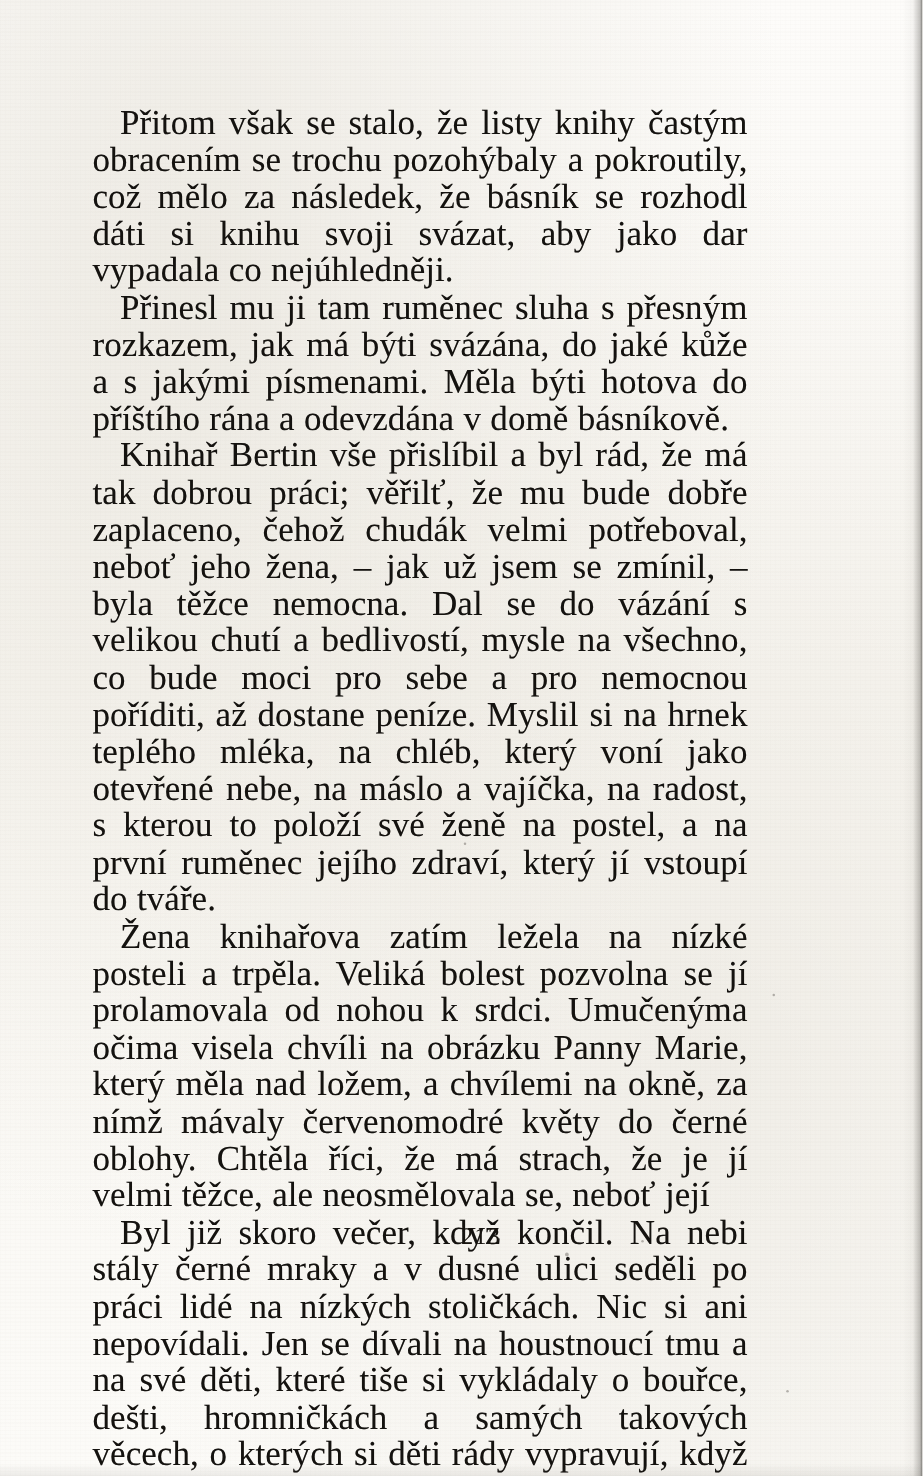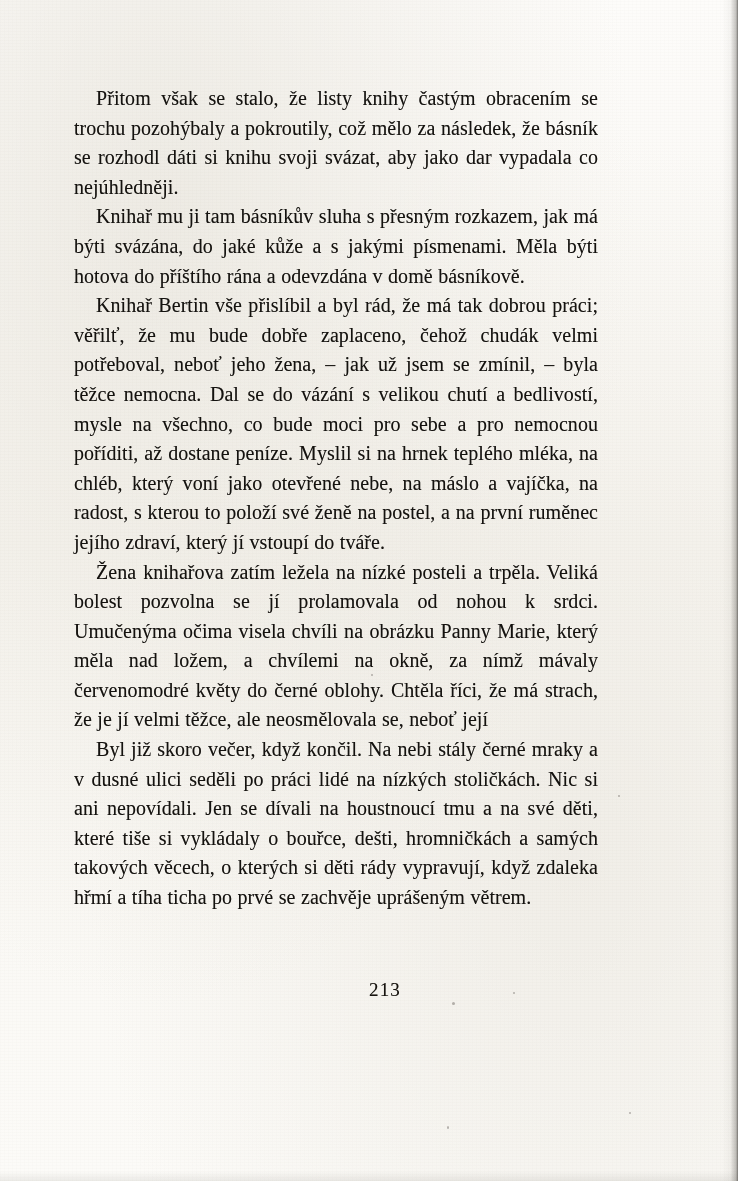--- a/index.html
+++ b/index.html
@@ -68,21 +68,21 @@
     position: absolute;
     left: 74px;
     top: 84px;
     width: 524px;
   }
 
   p.para {
     margin: 0;
     text-align: justify;
     text-indent: 22px;
-    font-size: 20px;
+    font-size: 28px;
     line-height: 29.6px;
     color: #14120f;
     letter-spacing: 0.05px;
     word-spacing: 0.4px;
     -webkit-font-smoothing: antialiased;
   }
   p.para:last-of-type { text-align-last: left; }
 
   
   #textblock { text-shadow: 0 0 0.4px rgba(20,18,15,0.35); }
@@ -118,21 +118,21 @@
 
   <div class="speck" style="left:452px; top:1002px; width:3px; height:3px;"></div>
   <div class="speck" style="left:513px; top:992px; width:2px; height:2px;"></div>
   <div class="speck" style="left:447px; top:1126px; width:2px; height:3px;"></div>
   <div class="speck" style="left:629px; top:1112px; width:2px; height:2px;"></div>
   <div class="speck" style="left:618px; top:795px; width:2px; height:2px;"></div>
   <div class="speck" style="left:371px; top:674px; width:2px; height:2px;"></div>
 
   <div id="textblock">
     <p class="para">Přitom však se stalo, že listy knihy častým obracením se trochu pozohýbaly a pokroutily, což mělo za následek, že básník se rozhodl dáti si knihu svoji svázat, aby jako dar vypadala co nejúhledněji.</p>
-    <p class="para">Knihař mu ji tam básníkův sluha s přesným rozkazem, jak má býti svázána, do jaké kůže a s jakými písmenami. Měla býti hotova do příštího rána a odevzdána v domě básníkově.</p>
+    <p class="para">Přinesl mu ji tam ruměnec sluha s přesným rozkazem, jak má býti svázána, do jaké kůže a s jakými písmenami. Měla býti hotova do příštího rána a odevzdána v domě básníkově.</p>
     <p class="para">Knihař Bertin vše přislíbil a byl rád, že má tak dobrou práci; věřilť, že mu bude dobře zaplaceno, čehož chudák velmi potřeboval, neboť jeho žena, – jak už jsem se zmínil, – byla těžce nemocna. Dal se do vázání s velikou chutí a bedlivostí, mysle na všechno, co bude moci pro sebe a pro nemocnou poříditi, až dostane peníze. Myslil si na hrnek teplého mléka, na chléb, který voní jako otevřené nebe, na máslo a vajíčka, na radost, s kterou to položí své ženě na postel, a na první ruměnec jejího zdraví, který jí vstoupí do tváře.</p>
     <p class="para">Žena knihařova zatím ležela na nízké posteli a trpěla. Veliká bolest pozvolna se jí prolamovala od nohou k srdci. Umučenýma očima visela chvíli na obrázku Panny Marie, který měla nad ložem, a chvílemi na okně, za nímž mávaly červenomodré květy do černé oblohy. Chtěla říci, že má strach, že je jí velmi těžce, ale neosmělovala se, neboť její</p>
     <p class="para">Byl již skoro večer, když končil. Na nebi stály černé mraky a v dusné ulici seděli po práci lidé na nízkých stoličkách. Nic si ani nepovídali. Jen se dívali na houstnoucí tmu a na své děti, které tiše si vykládaly o bouřce, dešti, hromničkách a samých takových věcech, o kterých si děti rády vypravují, když zdaleka hřmí a tíha ticha po prvé se zachvěje uprášeným větrem.</p>
   </div>
 
   <div id="folio">213</div>
 
   <div id="scan-edge"></div>
   <div id="scan-edge-bottom"></div>
 

